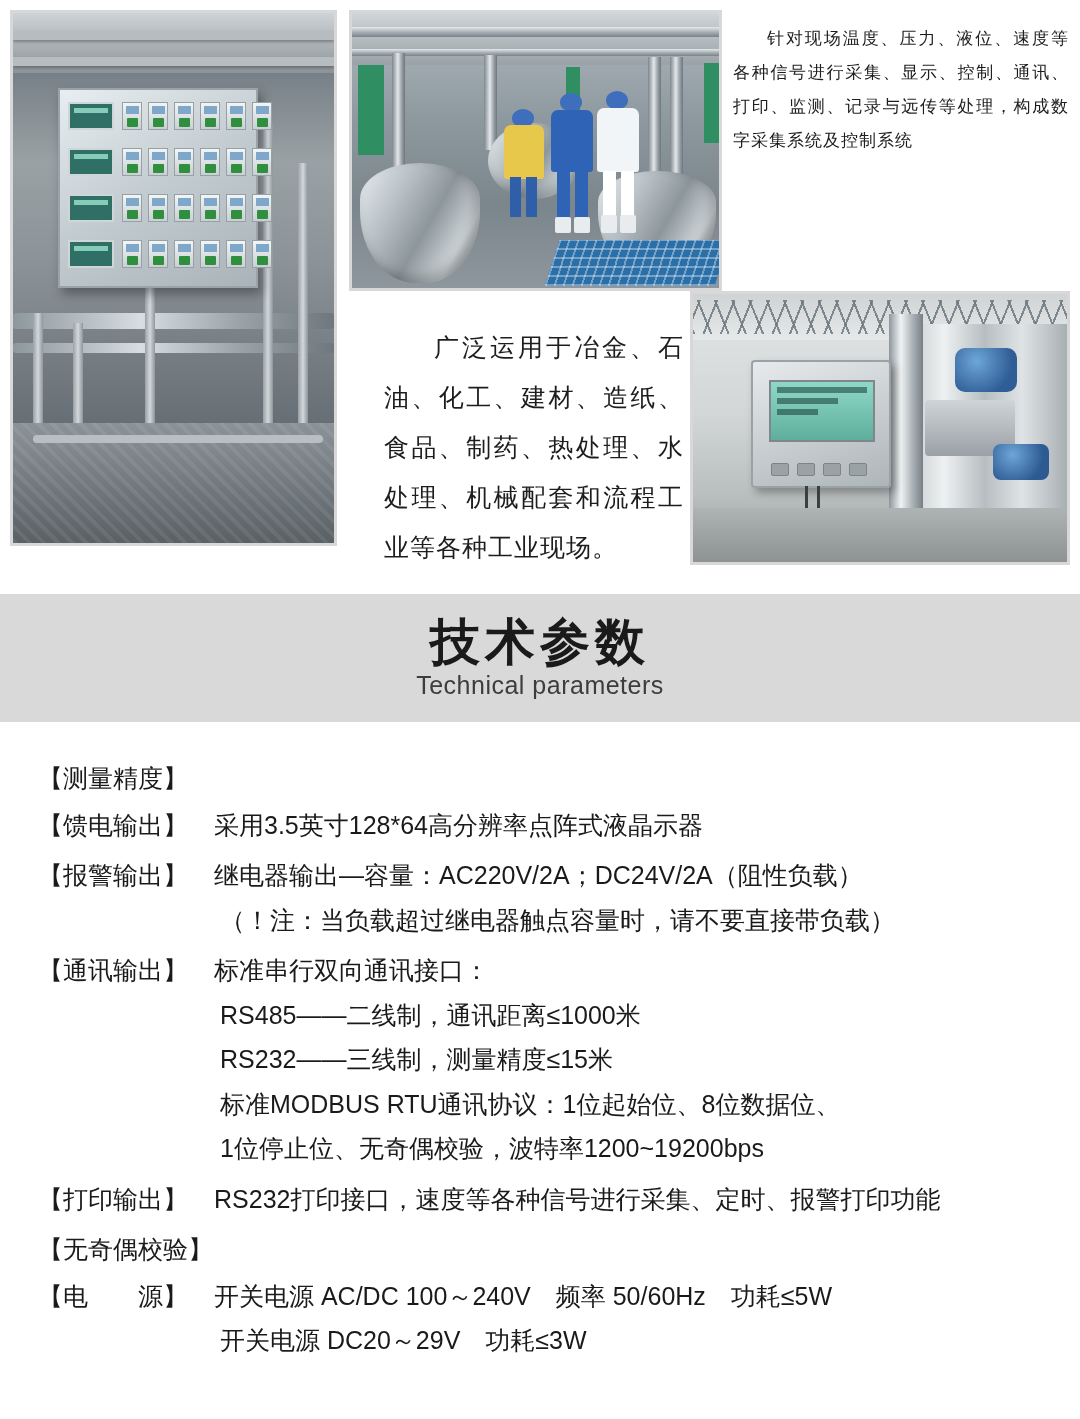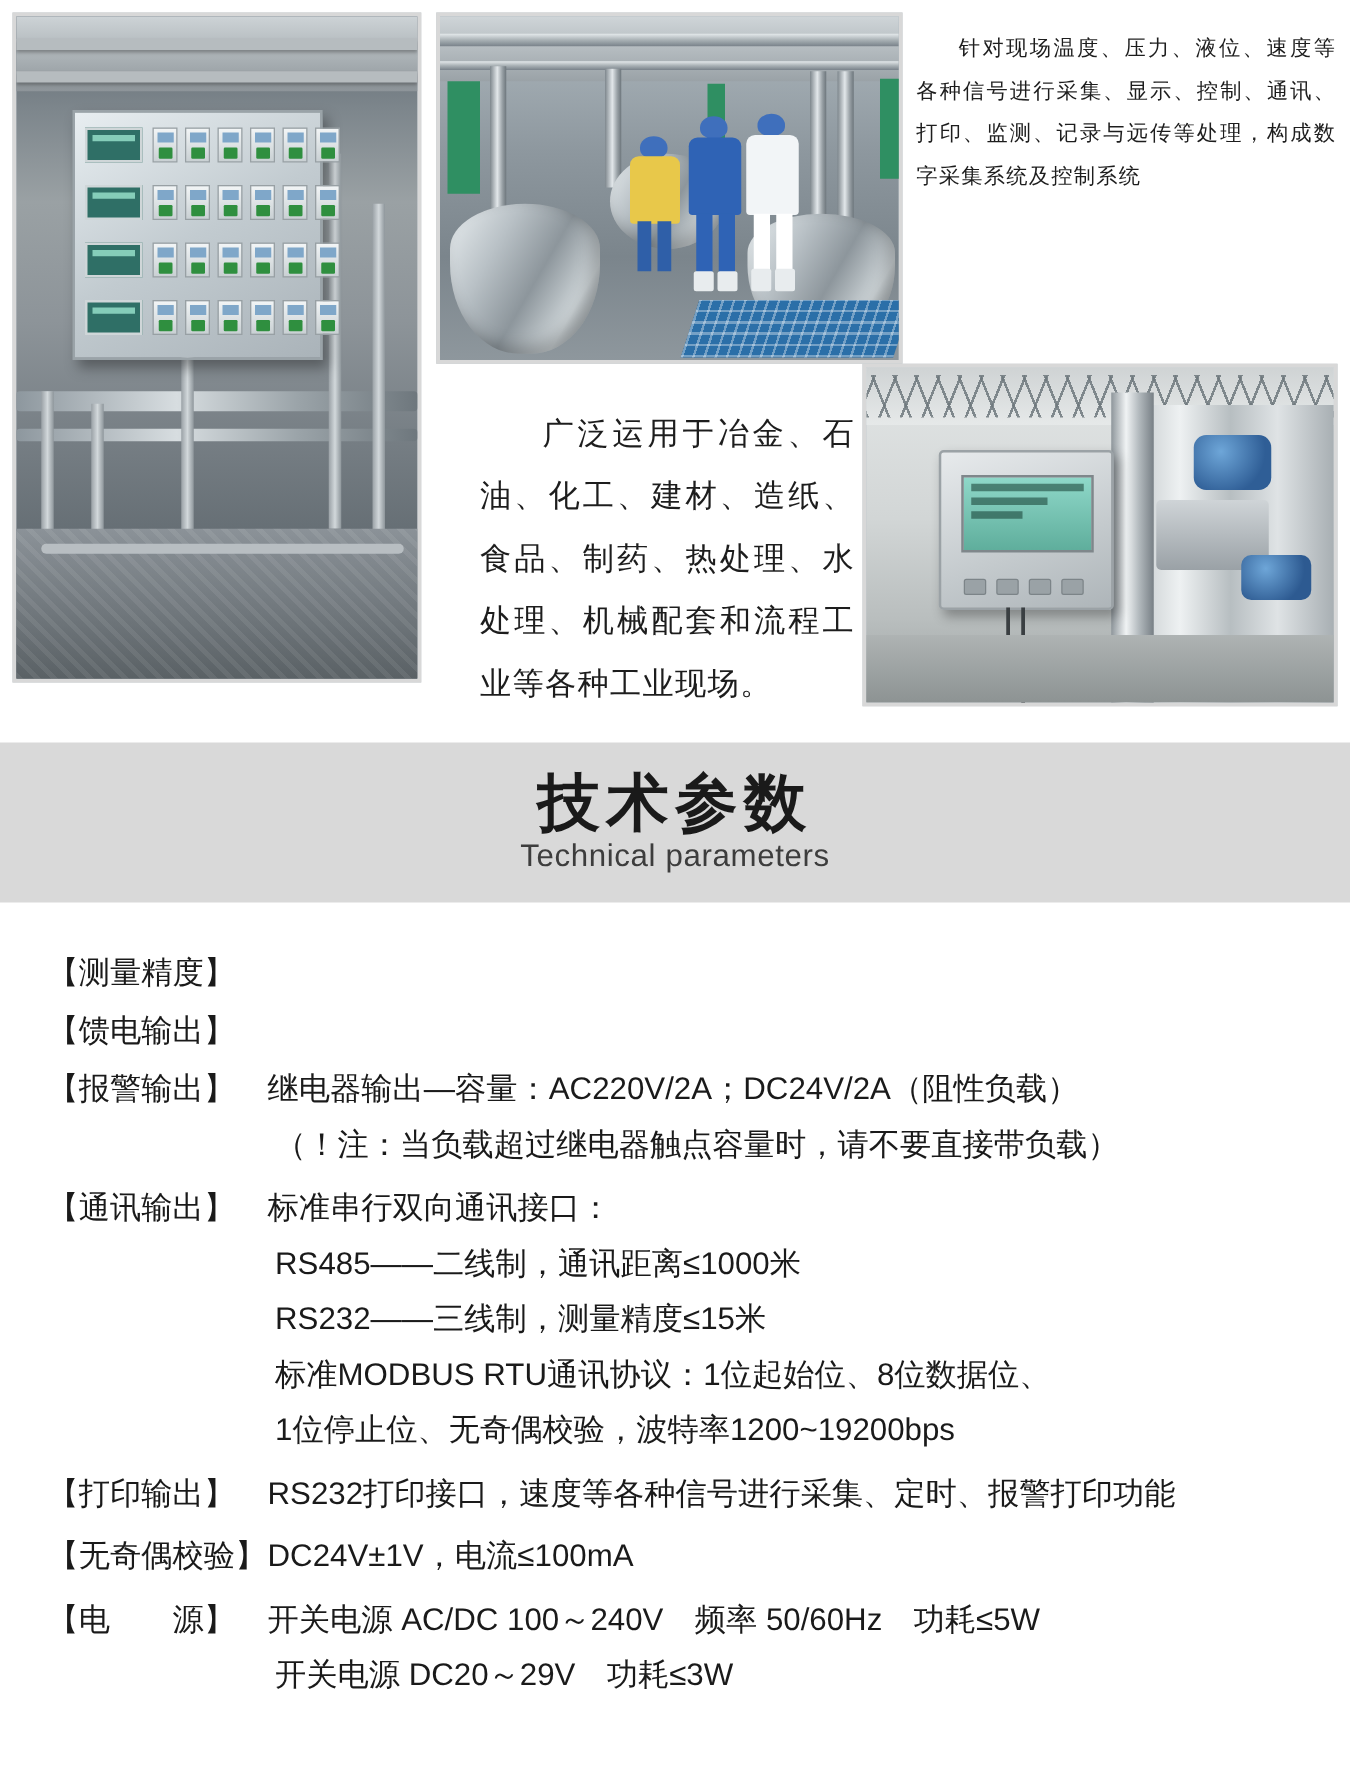--- a/index.html
+++ b/index.html
@@ -419,20 +419,23 @@
   <div class="section-title-cn">技术参数</div>
   <div class="section-title-en">Technical parameters</div>
 </div>
 
 <div class="specs" id="spec-list">
     <div class="spec-row">
       <div class="spec-label">【测量精度】</div>
     </div>
     <div class="spec-row">
       <div class="spec-label">【馈电输出】</div>
+      <div class="spec-values">
+        <div class="spec-value">采用3.5英寸128*64高分辨率点阵式液晶示器</div>
+      </div>
     </div>
     <div class="spec-row">
       <div class="spec-label">【报警输出】</div>
       <div class="spec-values">
         <div class="spec-value">继电器输出—容量：AC220V/2A；DC24V/2A（阻性负载）</div>
         <div class="spec-value sub">（！注：当负载超过继电器触点容量时，请不要直接带负载）</div>
       </div>
     </div>
     <div class="spec-row">
       <div class="spec-label">【通讯输出】</div>
@@ -445,23 +448,20 @@
       </div>
     </div>
     <div class="spec-row">
       <div class="spec-label">【打印输出】</div>
       <div class="spec-values">
         <div class="spec-value">RS232打印接口，速度等各种信号进行采集、定时、报警打印功能</div>
       </div>
     </div>
     <div class="spec-row">
       <div class="spec-label">【无奇偶校验】</div>
-      <div class="spec-values">
-        <div class="spec-value">DC24V±1V，电流≤100mA</div>
-      </div>
     </div>
     <div class="spec-row">
       <div class="spec-label">【电　　源】</div>
       <div class="spec-values">
         <div class="spec-value">开关电源 AC/DC 100～240V　频率 50/60Hz　功耗≤5W</div>
         <div class="spec-value sub">开关电源 DC20～29V　功耗≤3W</div>
       </div>
     </div>
   </div>
 

